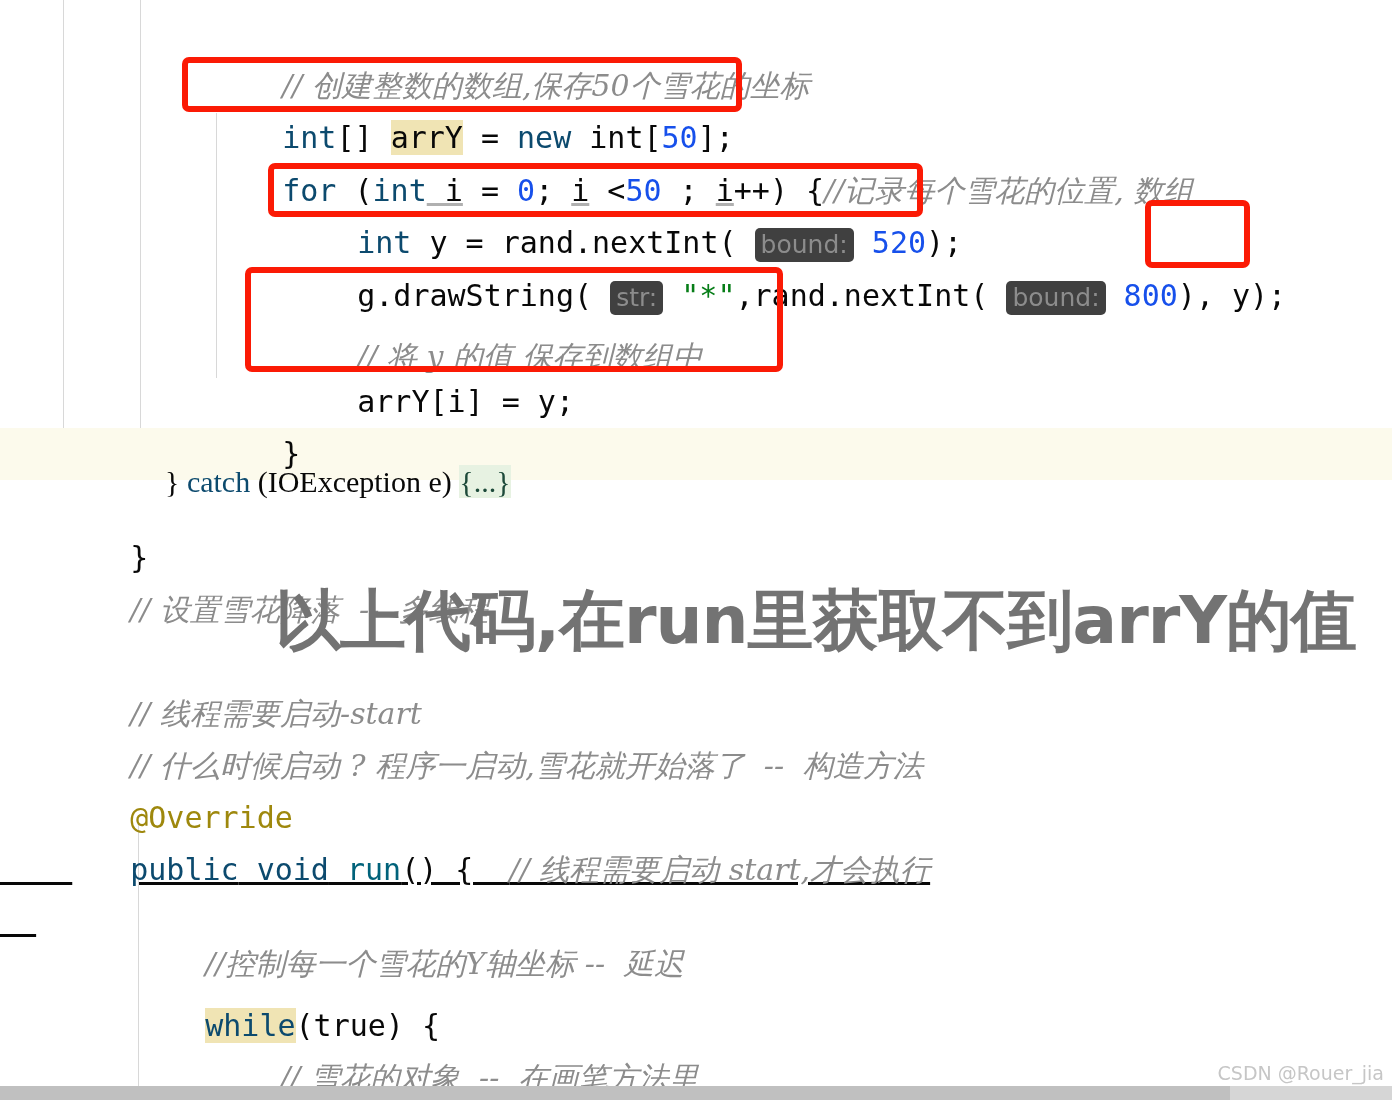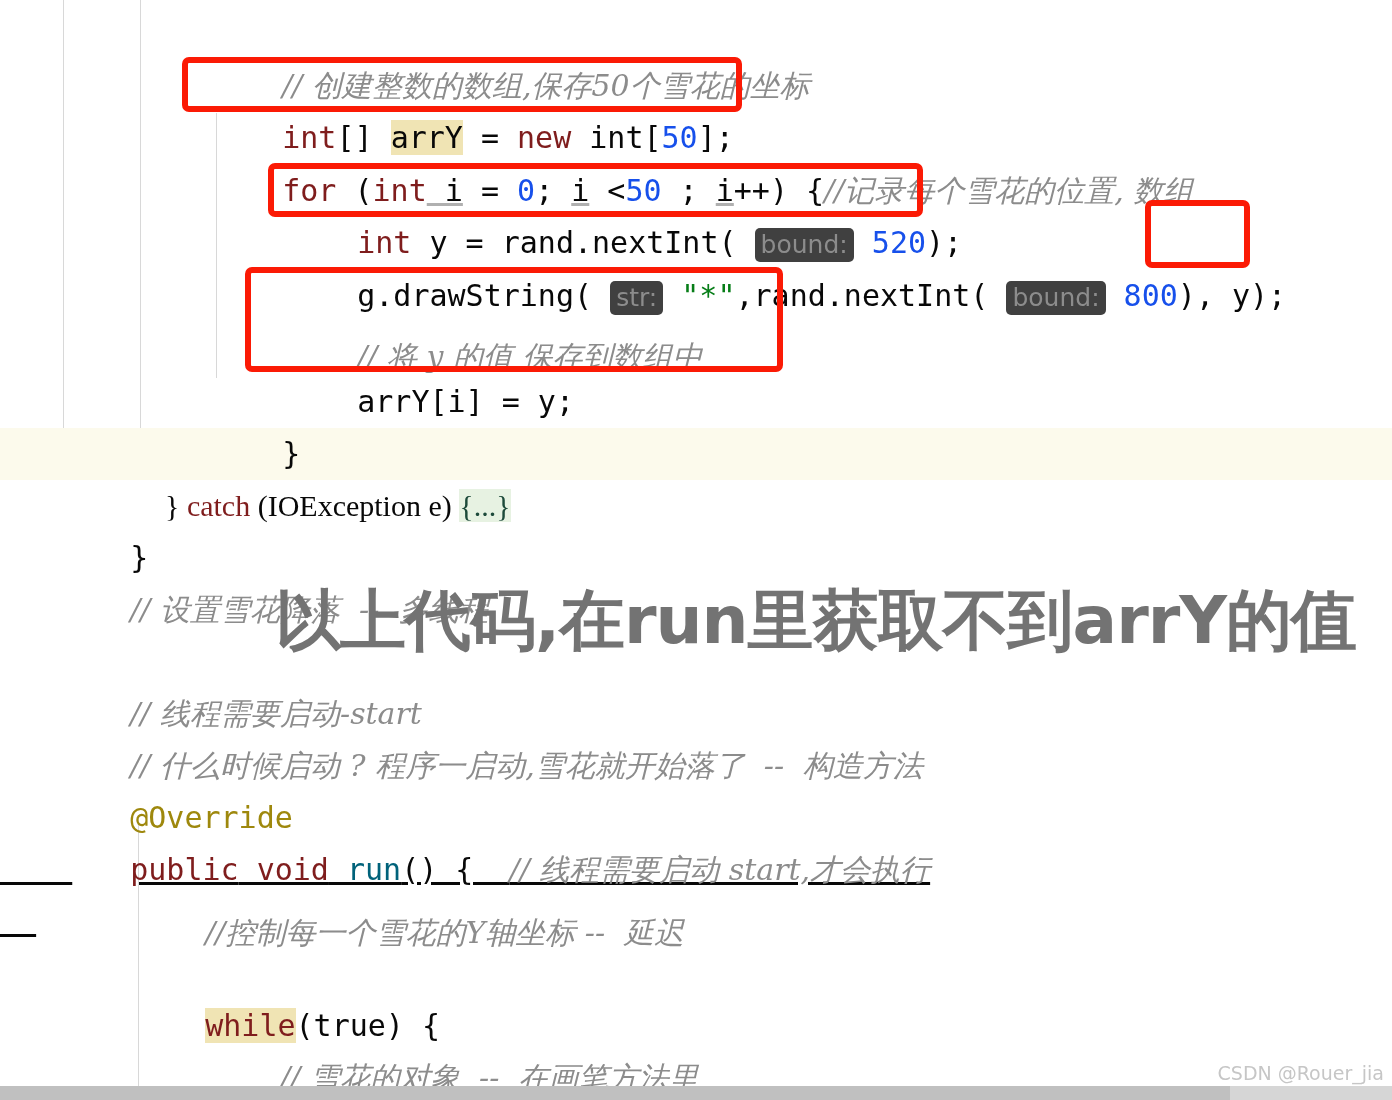--- a/index.html
+++ b/index.html
@@ -39,21 +39,21 @@
     line-height: 52px;
     white-space: pre;
     font-size: 30px;
     font-family: "DejaVu Sans Mono", "Liberation Mono", monospace;
     color: #080808;
     z-index: 3;
   }
   .line .pad { display: inline-block; }
 
   
-  .kw      { color: #7f1d1d; }
+  .kw      { color: #0c4a6e; }
   .num     { color: #1750eb; }
   .str     { color: #067d17; }
   .ann     { color: #9e880d; }
   .meth    { color: #00627a; }
   .plain   { color: #080808; }
   .cmt     {
     color: #8c8c8c;
     font-style: italic;
     font-family: "DejaVu Serif", "Liberation Serif", serif;
   }
@@ -177,21 +177,21 @@
   </div>
 
   <div class="line" style="top:324px;">
     <span class="pad" style="width:285px;"></span><span class="plain">arrY[i] = y;</span>
   </div>
 
   <div class="line" style="top:376px;">
     <span class="pad" style="width:210px;"></span><span class="plain">}</span>
   </div>
 
-  <div class="line" style="top:428px;font-family:Liberation Serif, serif;">
+  <div class="line" style="top:404px;font-family:Liberation Serif, serif;">
     <span class="pad" style="width:135px;"></span><span class="plain">} </span><span class="kw">catch</span><span class="plain"> (IOException e) </span><span class="fold">{...}</span>
   </div>
 
   <div class="line" style="top:480px;">
     <span class="pad" style="width:58px;"></span><span class="plain">}</span>
   </div>
 
   <div class="line" style="top:532px;">
     <span class="pad" style="width:58px;"></span><span class="cmt">// 设置雪花降落  --  多线程</span>
   </div>
@@ -206,21 +206,21 @@
   </div>
 
   <div class="line" style="top:688px;">
     <span class="pad" style="width:58px;"></span><span class="cmt">// 什么时候启动 ? 程序一启动,雪花就开始落了  --  构造方法</span>
   </div>
 
   <div class="line" style="top:792px;text-decoration:underline;">
     <span class="pad" style="width:58px;"></span><span class="kw">public</span><span class="kw"> void</span><span class="meth"> run</span><span class="plain">() {  </span><span class="cmt">// 线程需要启动 start,才会执行</span>
   </div>
 
-  <div class="line" style="top:855px;">
+  <div class="line" style="top:886px;">
     <span class="pad" style="width:133px;"></span><span class="cmt">//控制每一个雪花的Y轴坐标 --  延迟</span>
   </div>
 
 
   <div class="line" style="top:1000px;">
     <span class="pad" style="width:208px;"></span><span class="cmt">// 雪花的对象  --  在画笔方法里</span>
   </div>
 
   <div class="line" style="top:948px;">
     <span class="pad" style="width:133px;"></span><span class="kw idhl">while</span><span class="plain">(true) {</span>

